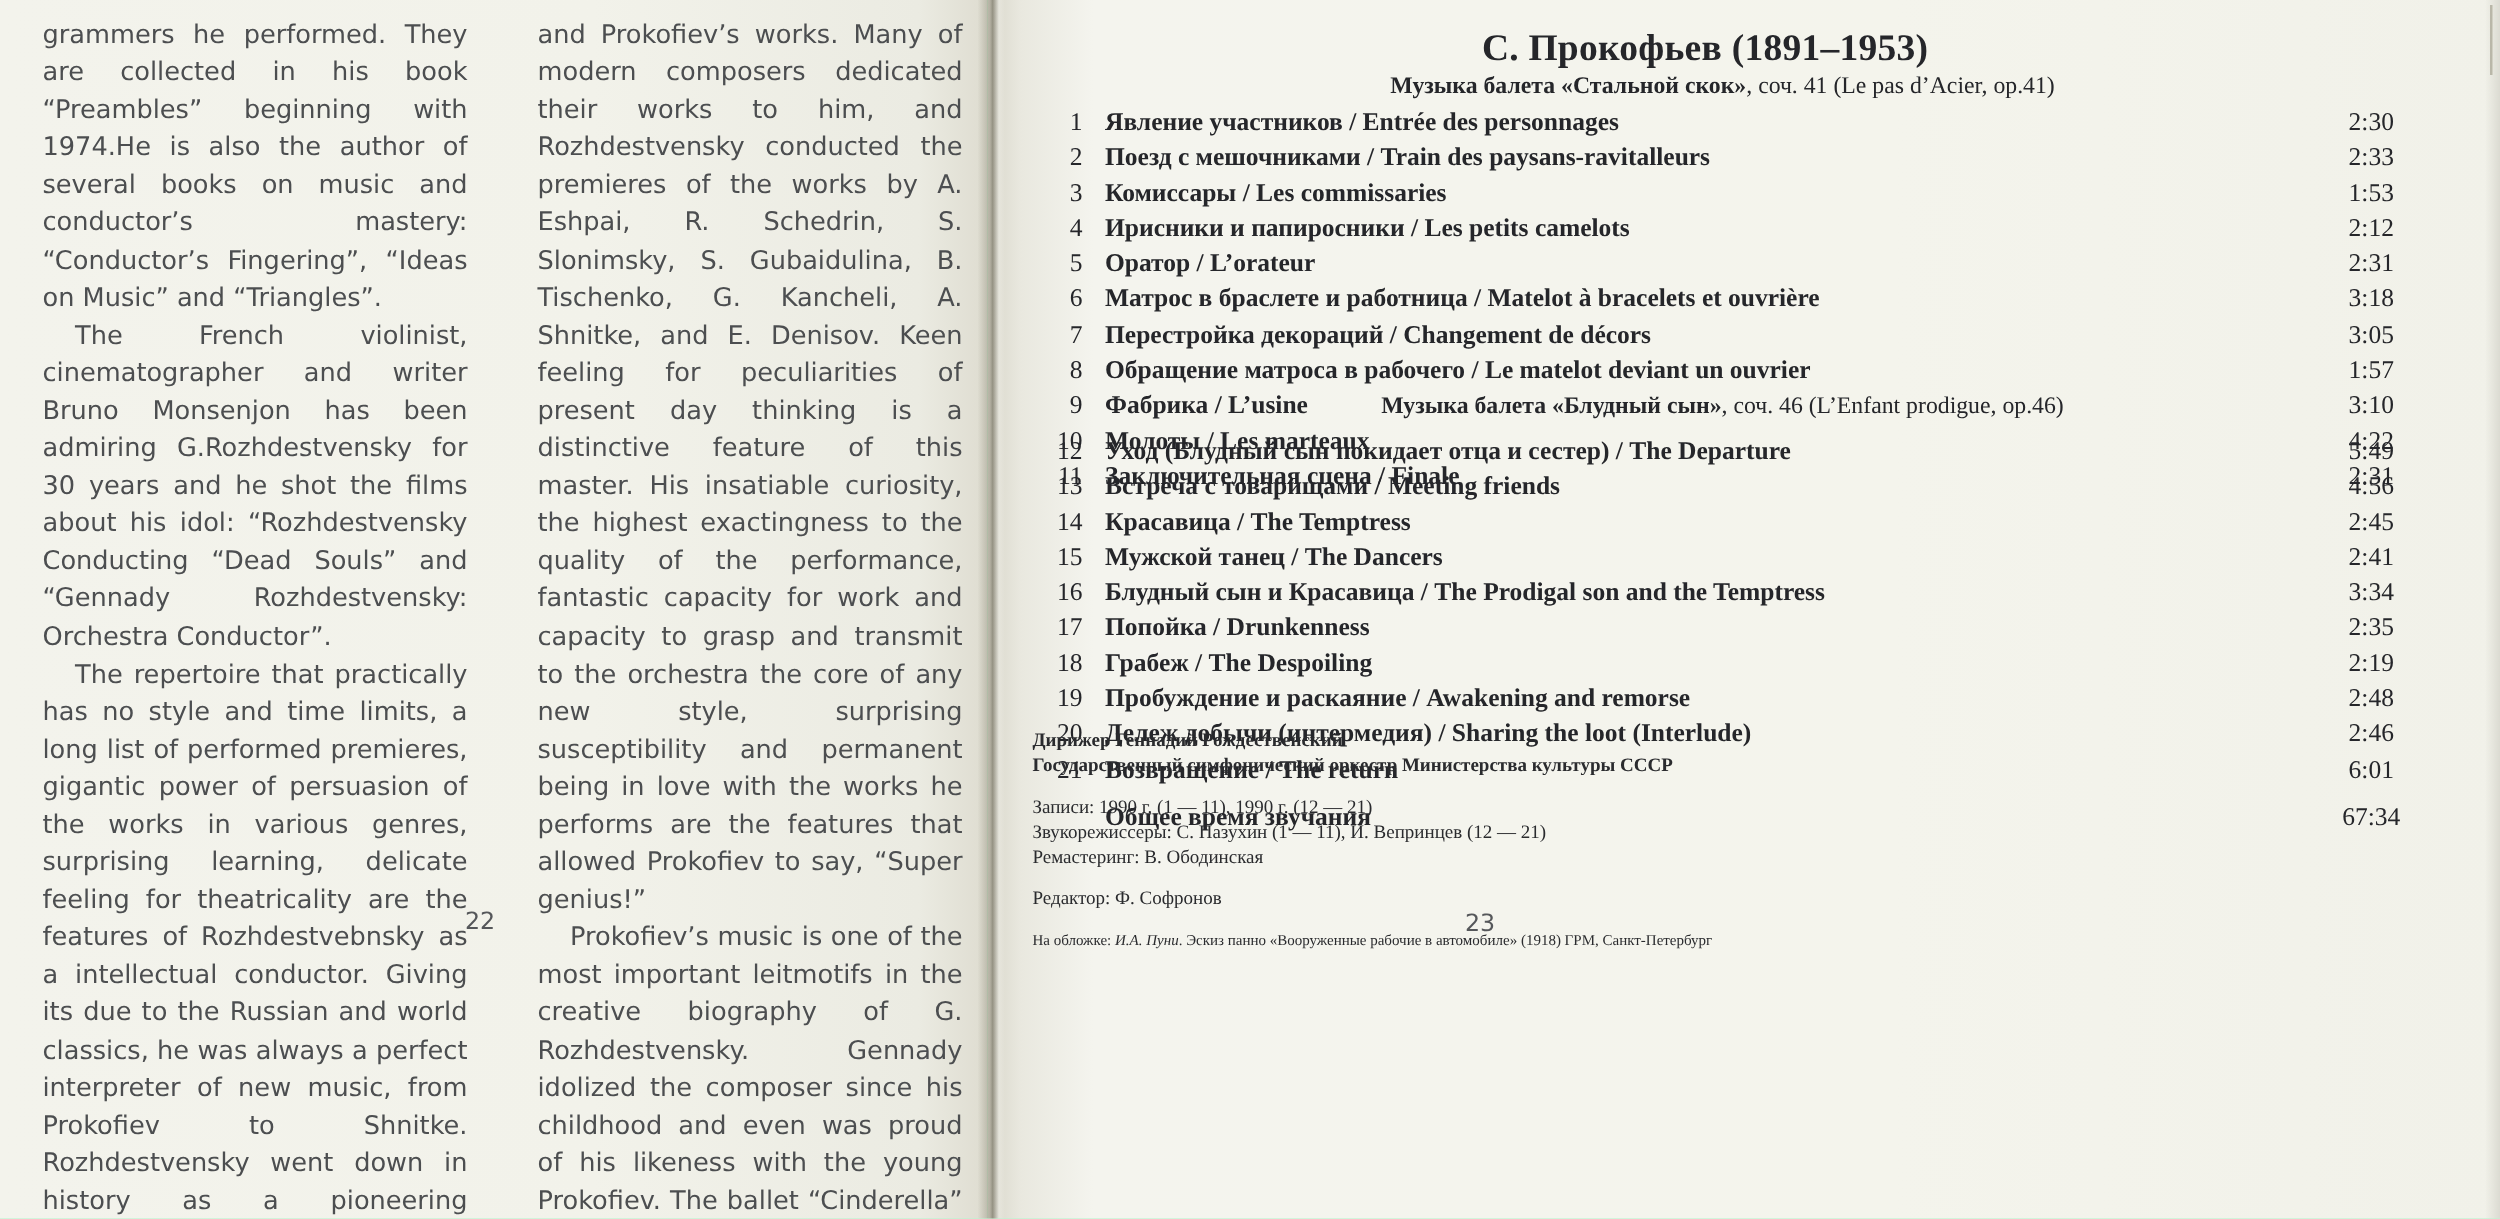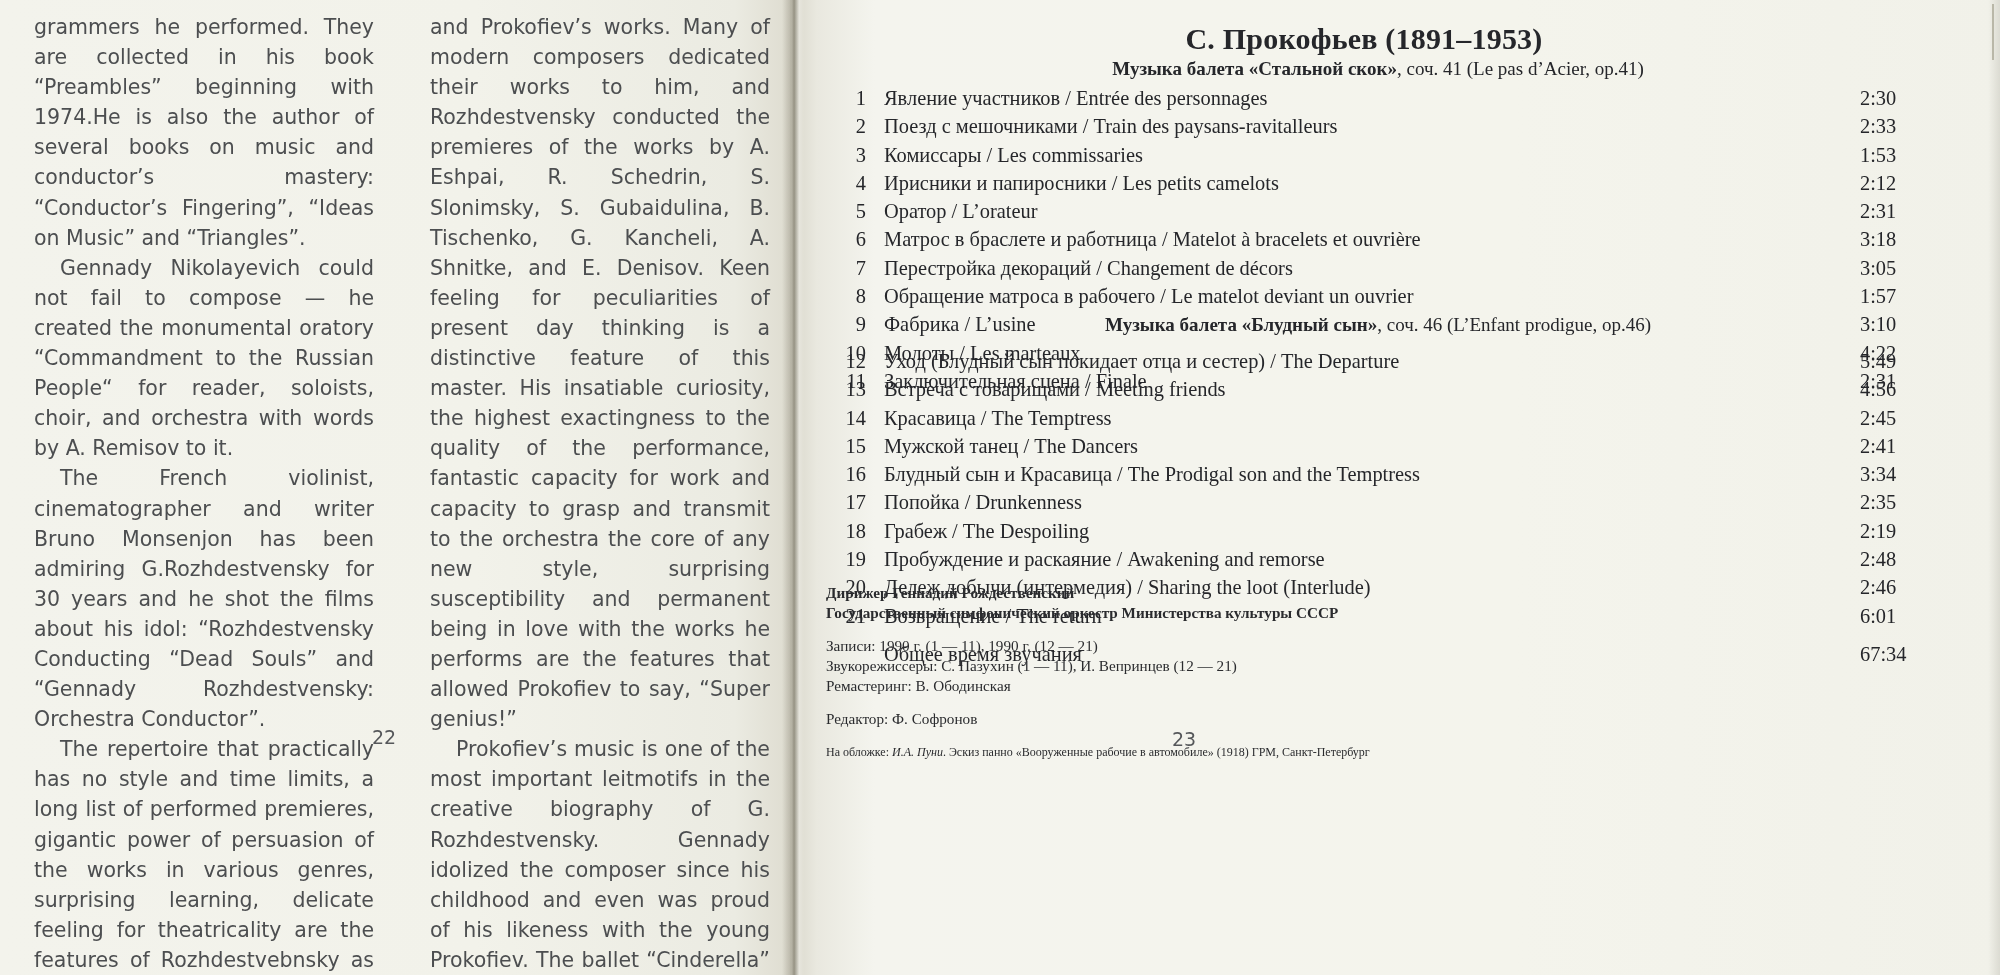--- a/index.html
+++ b/index.html
@@ -122,24 +122,24 @@
   .tracks td {
     padding: 0 0 5.3px 0;
     vertical-align: baseline;
     white-space: nowrap;
   }
   .t-num {
     width: 42px;
     text-align: right;
     padding-right: 18px !important;
   }
-  .t-title { text-align: left; }
+  .t-title { text-align: left; font-weight: bold; }
   .t-time {
     width: 74px;
-    text-align: left;
+    text-align: center;
   }
   .t-total .t-title { padding-top: 10px; }
   .t-total .t-time  { padding-top: 10px; }
 
   
   .credits {
     position: absolute;
     left: 22px;
     width: 1150px;
     font-family: "Liberation Serif", serif;
@@ -161,21 +161,20 @@
   <div class="paper-left"></div>
   <div class="paper-right"></div>
   <div class="gutter"></div>
   <div class="edge-right"></div>
   <div class="nick"></div>
 
   <div class="left-cols">
 
     <div class="col col-1">
       <p>grammers he performed. They are collected in his book “Preambles” beginning with 1974.He is also the author of several books on music and conductor’s mastery: “Conductor’s Fingering”, “Ideas on Music” and “Triangles”.</p>
-      <p>Gennady Nikolayevich could not fail to compose — he created the monumental oratory “Commandment to the Russian People“ for reader, soloists, choir, and orchestra with words by A. Remisov to it.</p>
       <p>The French violinist, cinematographer and writer Bruno Monsenjon has been admiring G.Rozhdestvensky for 30 years and he shot the films about his idol: “Rozhdestvensky Conducting “Dead Souls” and “Gennady Rozhdestvensky: Orchestra Conductor”.</p>
       <p>The repertoire that practically has no style and time limits, a long list of performed premieres, gigantic power of persuasion of the works in various genres, surprising learning, delicate feeling for theatricality are the features of Rozhdestvebnsky as a intellectual conductor. Giving its due to the Russian and world classics, he was always a perfect interpreter of new music, from Prokofiev to Shnitke. Rozhdestvensky went down in history as a pioneering conductor and propagandist of modern music. Maestro was the first who performed Shostakovish’s</p>
     </div>
 
     <div class="col col-2">
       <p>and Prokofiev’s works. Many of modern composers dedicated their works to him, and Rozhdestvensky conducted the premieres of the works by A. Eshpai, R. Schedrin, S. Slonimsky, S. Gubaidulina, B. Tischenko, G. Kancheli, A. Shnitke, and E. Denisov. Keen feeling for peculiarities of present day thinking is a distinctive feature of this master. His insatiable curiosity, the highest exactingness to the quality of the performance, fantastic capacity for work and capacity to grasp and transmit to the orchestra the core of any new style, surprising susceptibility and permanent being in love with the works he performs are the features that allowed Prokofiev to say, “Super genius!”</p>
       <p>Prokofiev’s music is one of the most important leitmotifs in the creative biography of G. Rozhdestvensky. Gennady idolized the composer since his childhood and even was proud of his likeness with the young Prokofiev. The ballet “Cinderella” was a diploma work of the young conductor, and the record of the suite from that ballet was his first record. In 1959, the premiere of Concerto No. 4 for piano and orchestra under conducting by 28-year-old maestro took place in Leningrad. Later on the conductor had Prokofiev’s ballets “On the Dnieper” and “Prodigal Son”, and all they works by the composer recorded.</p>
     </div>
 
   </div>

